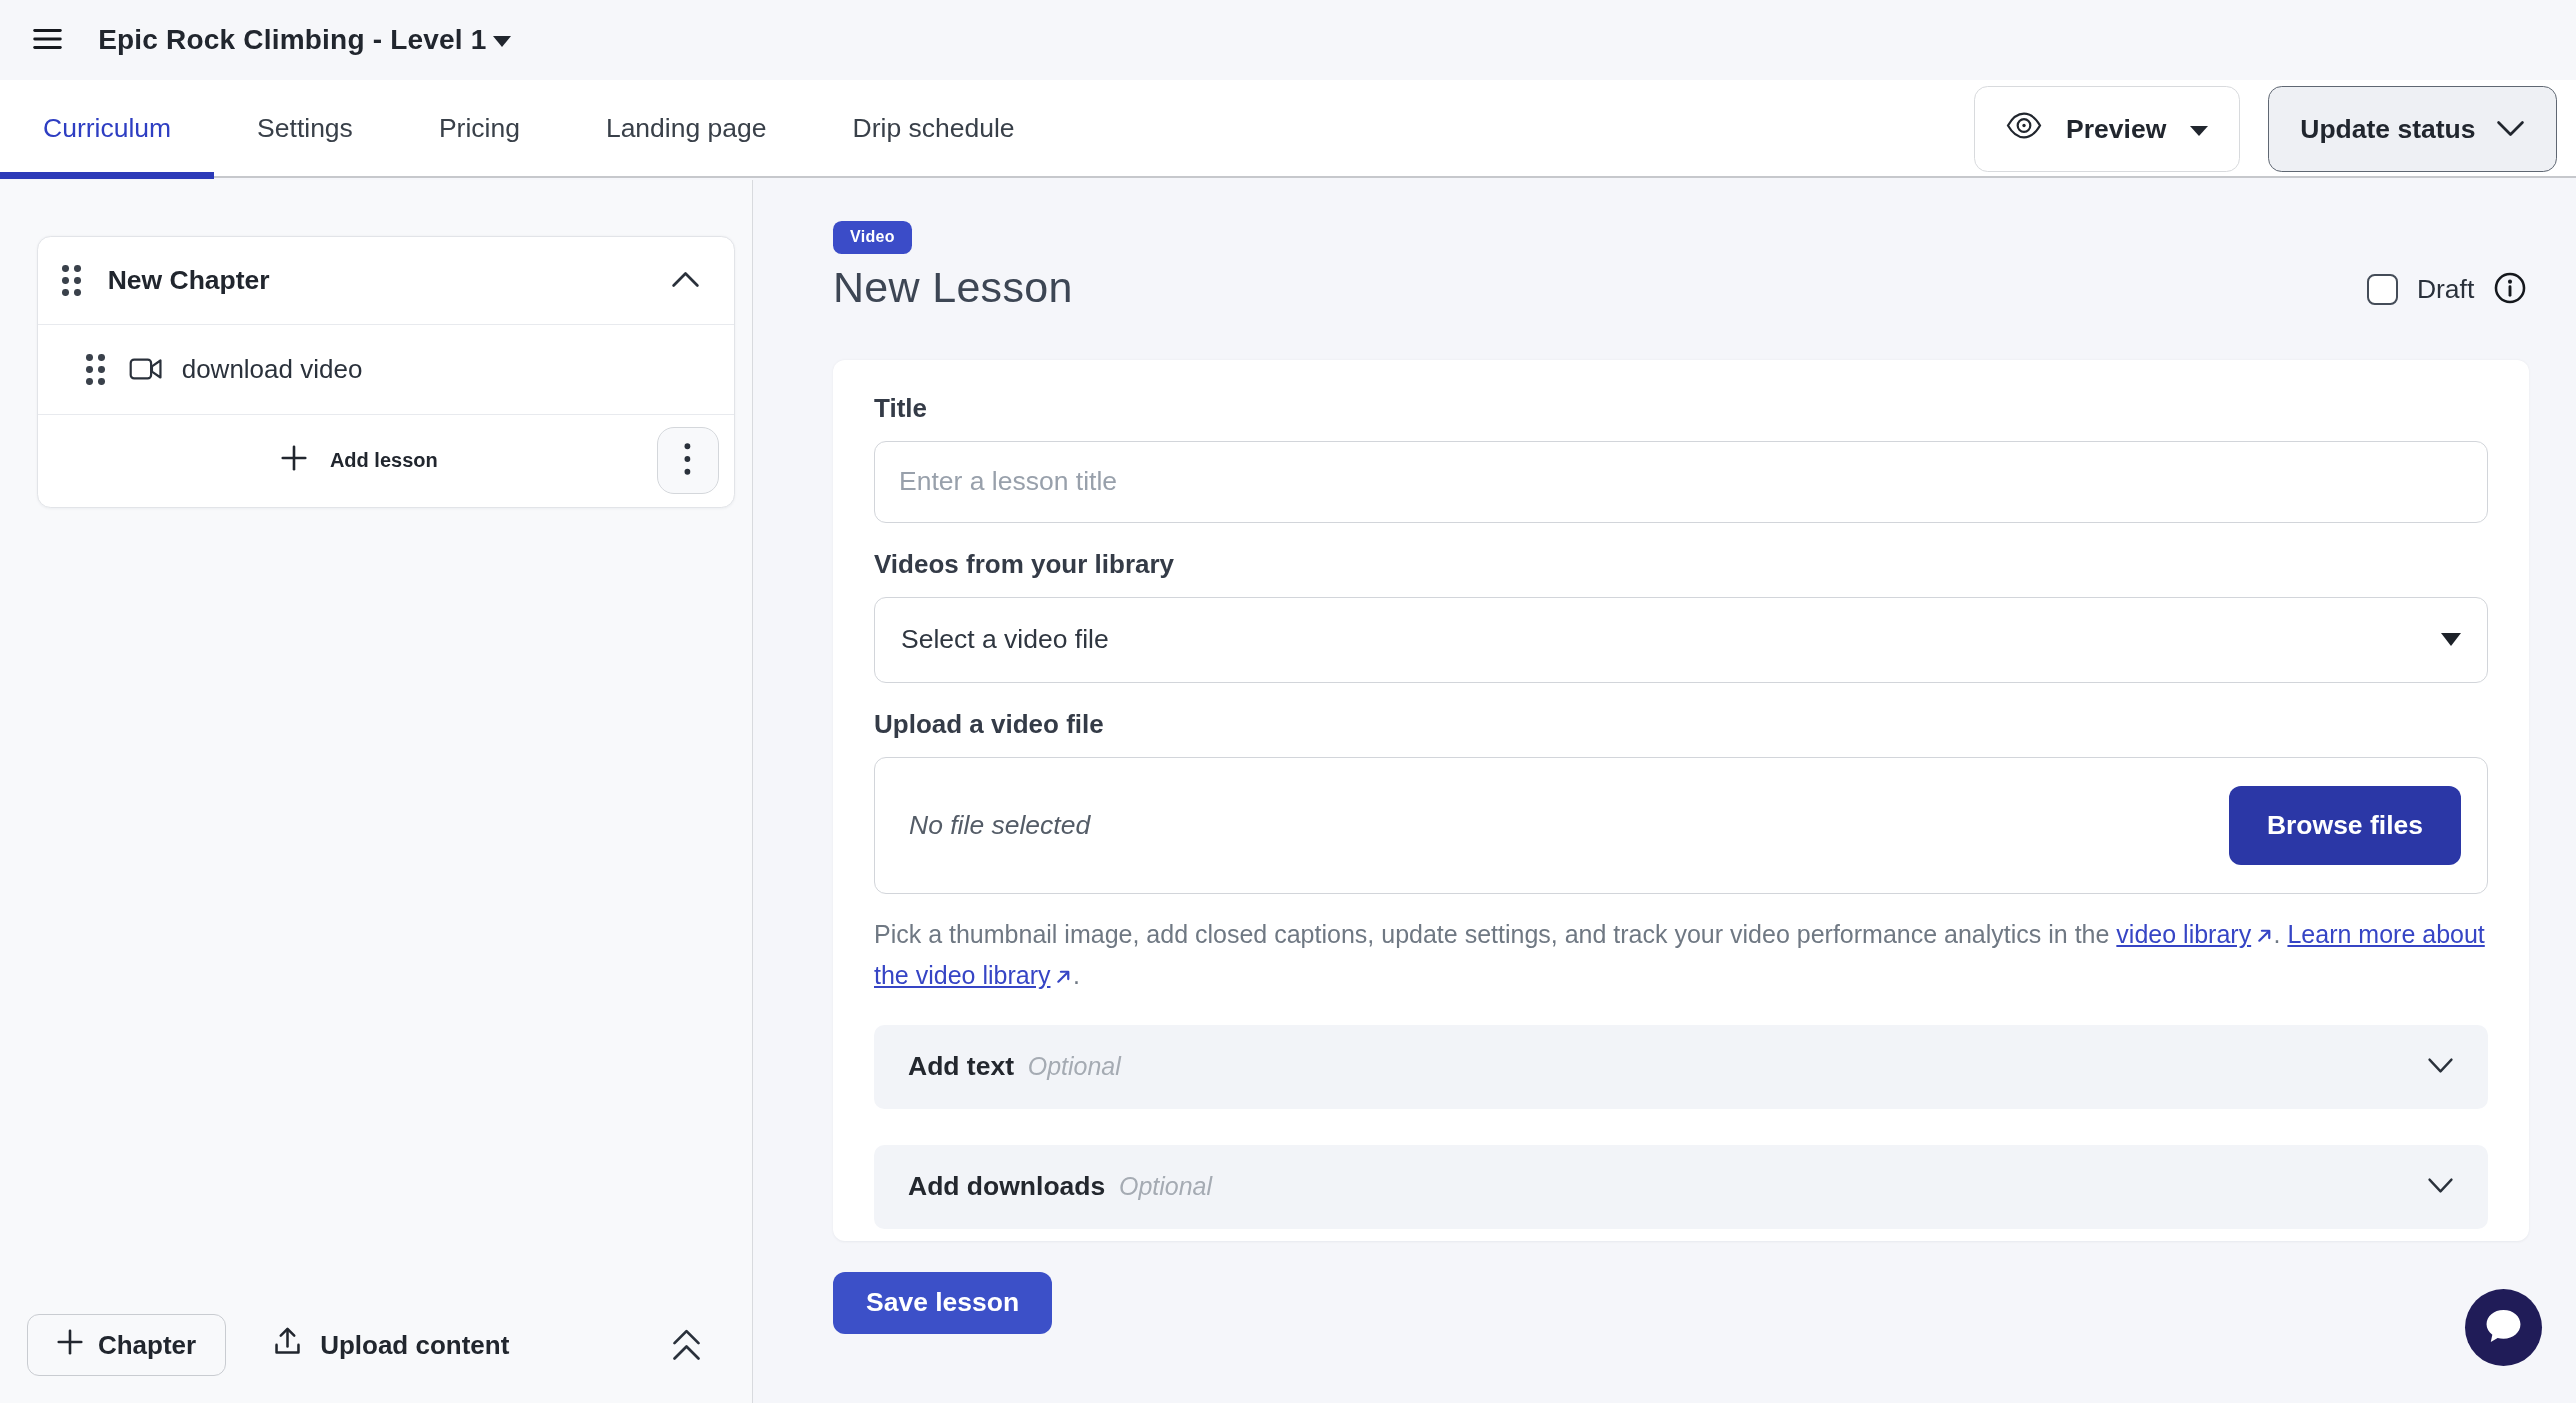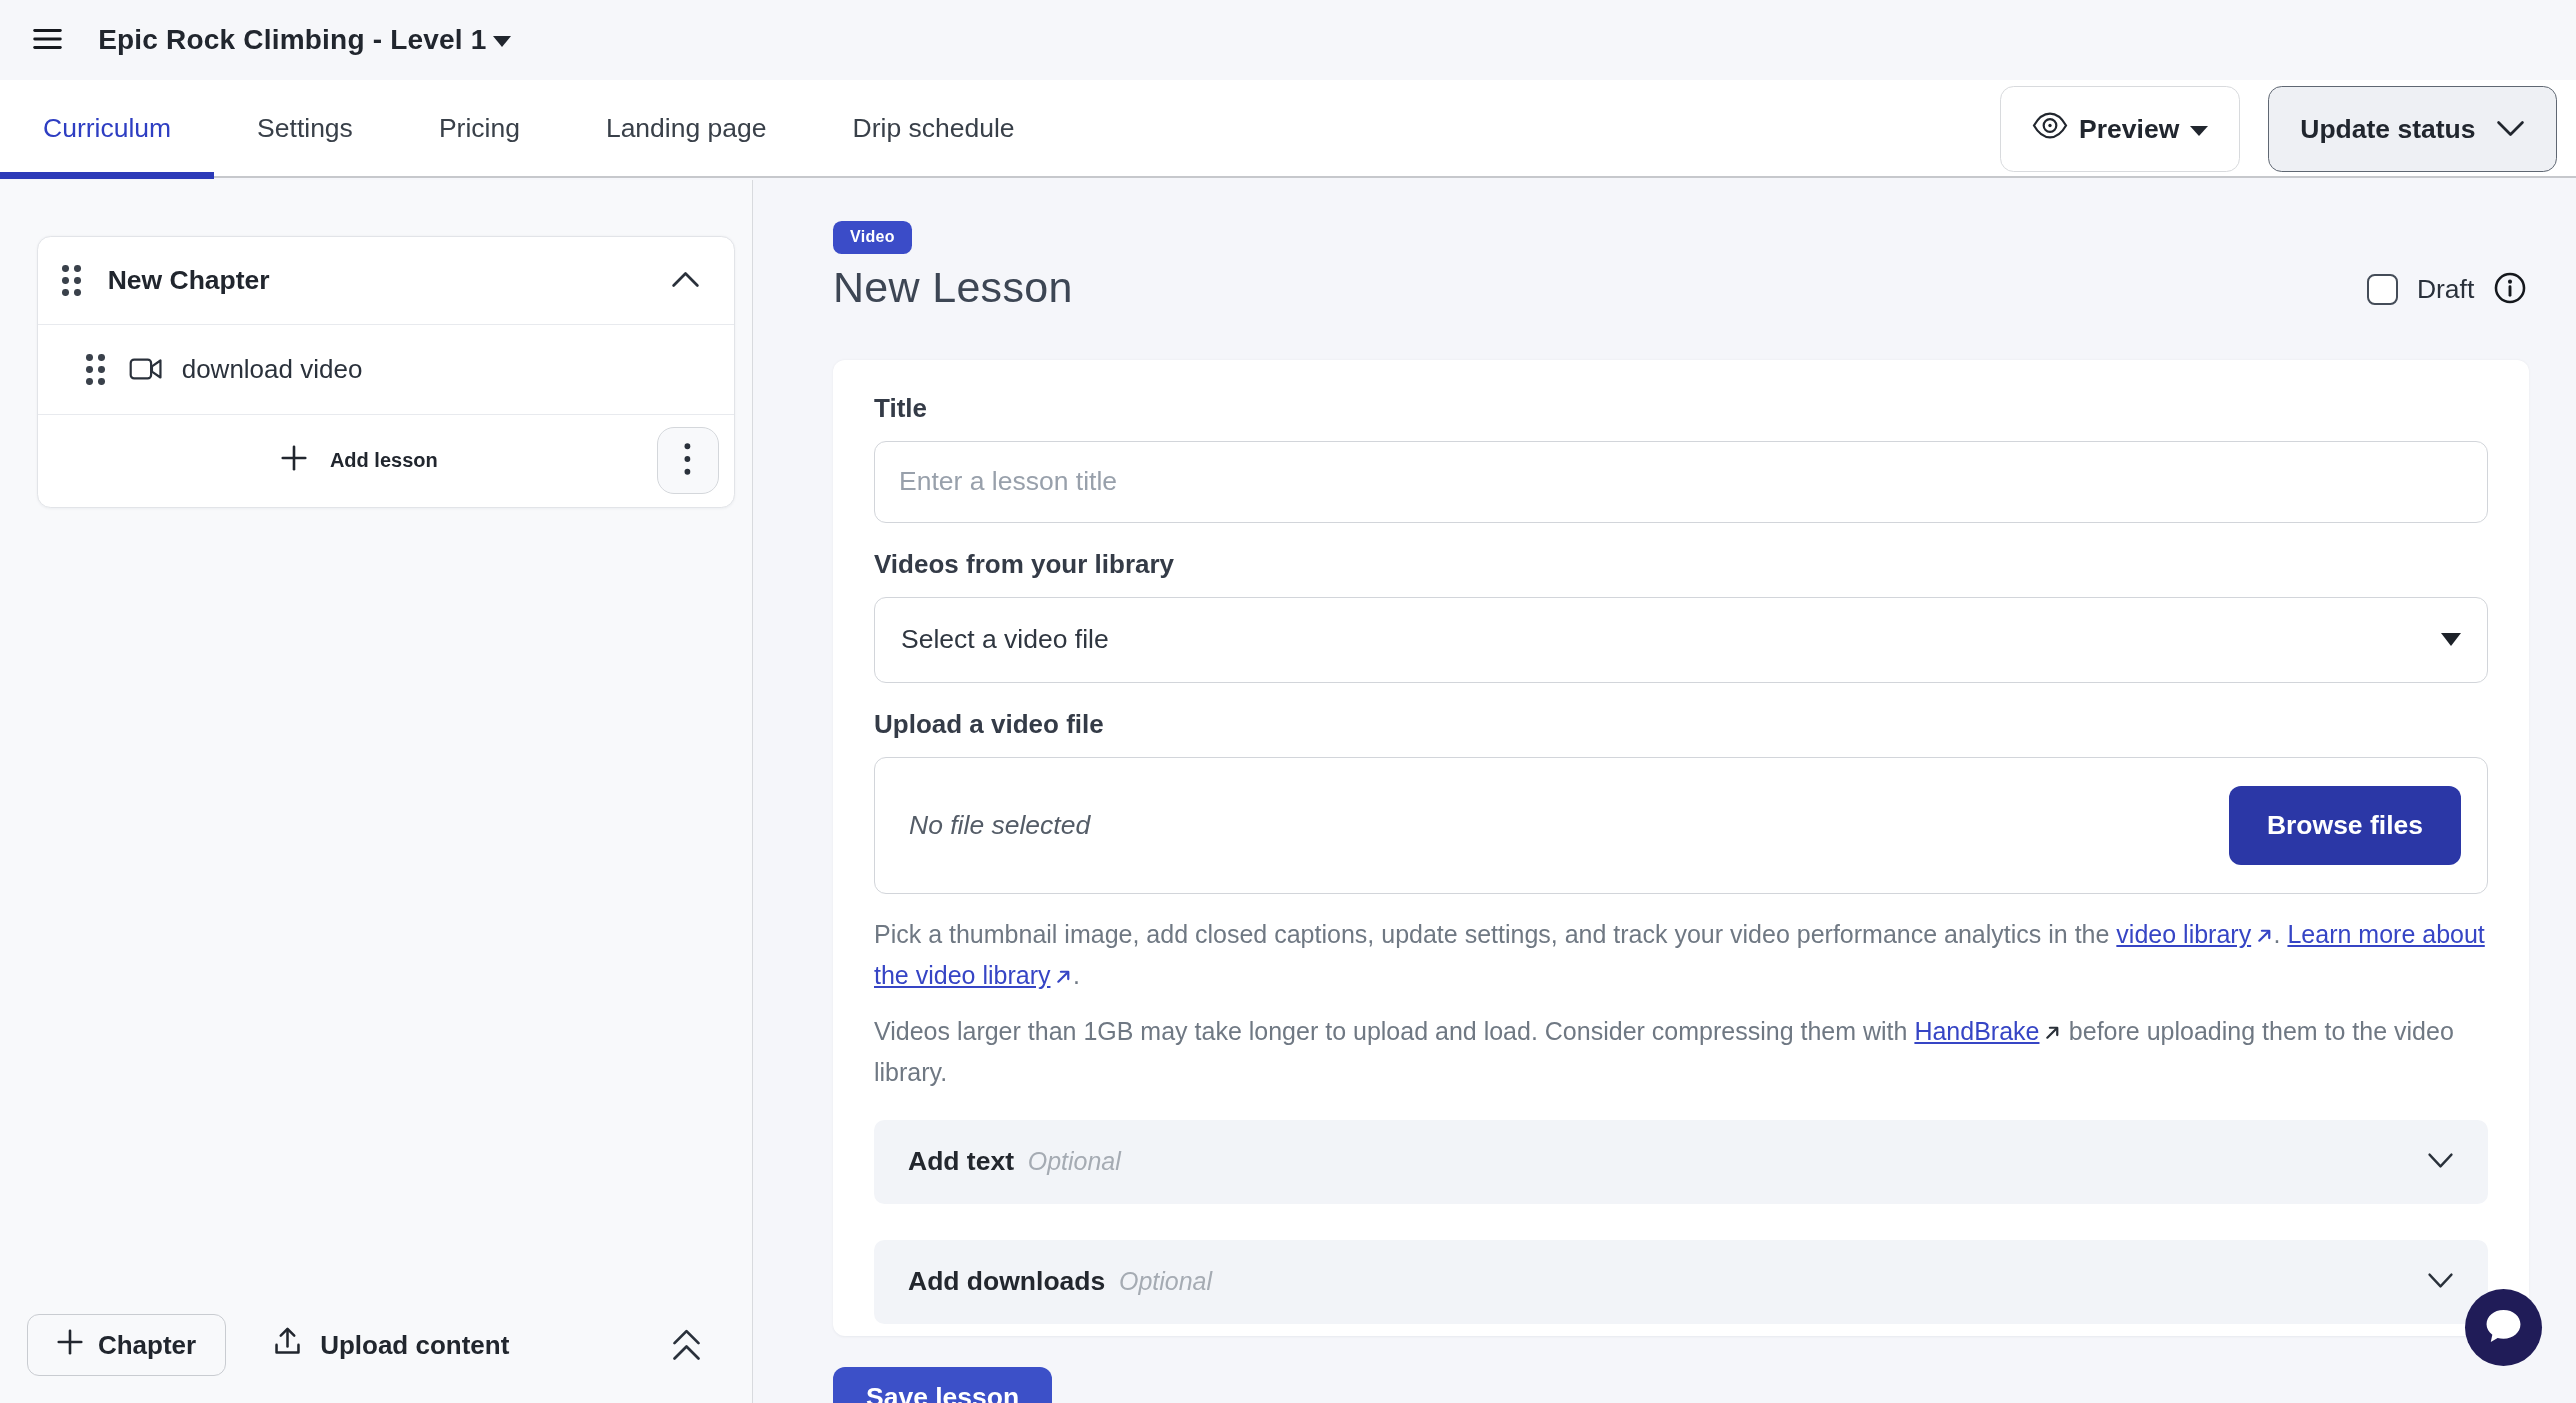--- a/index.html
+++ b/index.html
@@ -30,21 +30,21 @@
   .tab {
     position:relative; display:flex; align-items:center; padding:0 43px;
     font-size:26.5px; color:#394049; background:none; border:none; cursor:pointer;
   }
   .tab.active { color:#2e3ec2; }
   .tab.active::after {
     content:""; position:absolute; left:0; right:0; bottom:-2.6px; height:6.8px; background:#2c3ab8;
   }
   .tabbar-actions { position:absolute; right:19px; top:6px; height:86px; display:flex; gap:28px; }
   .btn-preview {
-    display:flex; align-items:center; gap:11px; padding:0 31px; height:86px;
+    display:flex; align-items:center; gap:24px; padding:0 31px; height:86px;
     background:#ffffff; border:1.7px solid #d8dadd; border-radius:13.7px; cursor:pointer;
     font-size:26.5px; font-weight:bold; color:#21262e;
   }
   .btn-update {
     display:flex; align-items:center; gap:20.5px; padding:0 31px; height:86px;
     background:#eef0f4; border:1.7px solid #5f6772; border-radius:13.7px; cursor:pointer;
     font-size:26.5px; font-weight:bold; color:#21262e;
   }
 
   
@@ -352,24 +352,20 @@
       </div>
 
       <p class="help-text"><span>Pick a thumbnail image, add closed captions, update settings, and track your video performance analytics in the </span><a class="help-link"><span>video library</span><span class="ext-arrow"><svg width="19" height="19" viewBox="0 0 22 22" fill="none" stroke="#3645c5" stroke-width="2.6" stroke-linecap="round" stroke-linejoin="round">
                 <line x1="5" y1="17" x2="16" y2="6"></line>
                 <polyline points="8,5.5 16.5,5.5 16.5,14"></polyline>
               </svg></span></a><span>. </span><a class="help-link"><span>Learn more about the video library</span><span class="ext-arrow"><svg width="19" height="19" viewBox="0 0 22 22" fill="none" stroke="#3645c5" stroke-width="2.6" stroke-linecap="round" stroke-linejoin="round">
                 <line x1="5" y1="17" x2="16" y2="6"></line>
                 <polyline points="8,5.5 16.5,5.5 16.5,14"></polyline>
               </svg></span></a><span>.</span></p>
 
-      <p class="help-text"><span>Videos larger than 1GB may take longer to upload and load. Consider compressing them with </span><a class="help-link"><span>HandBrake</span><span class="ext-arrow"><svg width="19" height="19" viewBox="0 0 22 22" fill="none" stroke="#2a3038" stroke-width="2.6" stroke-linecap="round" stroke-linejoin="round">
-                <line x1="5" y1="17" x2="16" y2="6"></line>
-                <polyline points="8,5.5 16.5,5.5 16.5,14"></polyline>
-              </svg></span></a><span> before uploading them to the video library.</span></p>
 
       <div class="accordion">
         <span class="accordion-title">Add text</span>
         <span class="accordion-optional">Optional</span>
         <span>
           <svg width="27" height="17" viewBox="0 0 32 20" fill="none">
               <polyline points="3,3 16,17 29,3" stroke="#2a313b" stroke-width="2.8" stroke-linecap="round" stroke-linejoin="round"></polyline>
             </svg>
         </span>
       </div>

